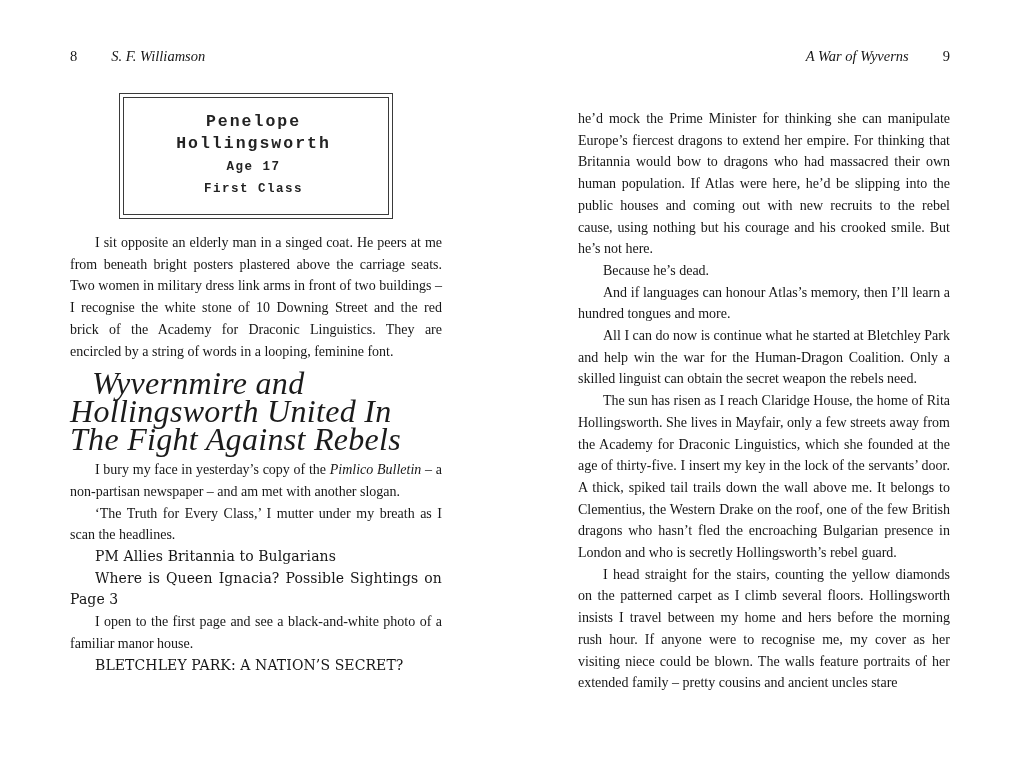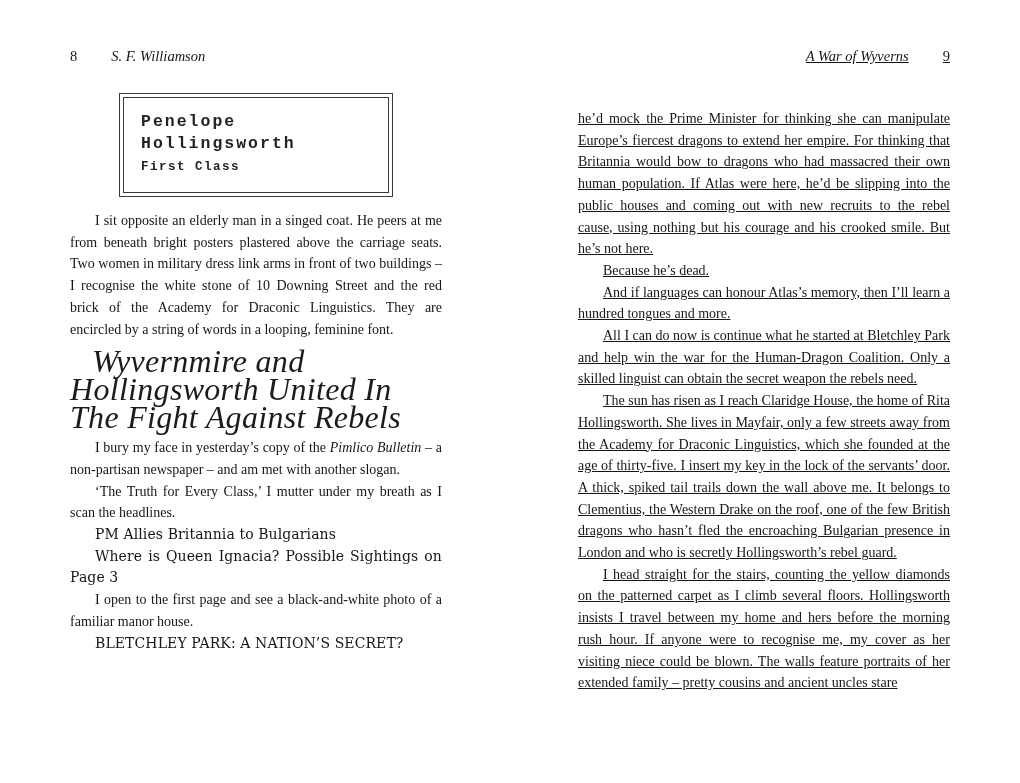--- a/index.html
+++ b/index.html
@@ -8,21 +8,21 @@
     width: 1020px; height: 783px;
     font-family: "Liberation Serif", serif;
     color: #161616;
     position: relative;
     overflow: hidden;
   }
   .spread { position: relative; width: 1020px; height: 783px; background: #ffffff; }
 
   .col { position: absolute; top: 48px; width: 372px; }
   .col-left  { left: 70px; }
-  .col-right { left: 578px; text-decoration: underline; }
+  .col-right { left: 578px; }
 
   .running-head {
     font-size: 14.5px;
     display: flex;
     align-items: baseline;
     white-space: nowrap;
   }
   .running-head .pageno { font-style: normal; }
   .running-head .title  { font-style: italic; }
   .head-left .title  { margin-left: 34px; }
@@ -32,21 +32,22 @@
   
   .ticket {
     width: 274px;
     margin: 28px auto 13px auto;
     border: 1.5px solid #3a3a3a;
     padding: 3px;
     background: #fff;
   }
   .ticket-inner {
     border: 1px solid #3a3a3a;
-    padding: 13px 6px 15px 17px;
+    text-align: center;
+    padding: 13px 6px 15px 1px;
     font-family: "Liberation Mono", "DejaVu Sans Mono", monospace;
     color: #232323;
   }
   .ticket-name { font-size: 16.5px; font-weight: 700; letter-spacing: 2px; line-height: 22px; }
   .ticket-sub  { font-size: 12.5px; font-weight: 700; letter-spacing: 1.5px; line-height: 20px; margin-top: 2px; }
 
   
   .bodytext p, .bodytext .hline {
     font-size: 14px;
     line-height: 21.7px;
@@ -87,20 +88,21 @@
   <div class="col col-left">
 
     <div class="running-head head-left">
       <span class="pageno">8</span>
       <span class="title">S. F. Williamson</span>
     </div>
 
     <div class="ticket">
       <div class="ticket-inner">
         <div class="ticket-name">Penelope Hollingsworth</div>
+        <div class="ticket-sub">Age 17</div>
         <div class="ticket-sub">First Class</div>
       </div>
     </div>
 
     <div class="bodytext">
       <p class="indent">I sit opposite an elderly man in a singed coat. He peers at me from beneath bright posters plastered above the carriage seats. Two women in military dress link arms in front of two buildings – I recognise the white stone of 10 Downing Street and the red brick of the Academy for Draconic Linguistics. They are encircled by a string of words in a looping, feminine font.</p>
 
       <div class="script-headline">
         <span class="l1">Wyvernmire and Hollingsworth United In</span>
         <span class="l2">The Fight Against Rebels</span>

